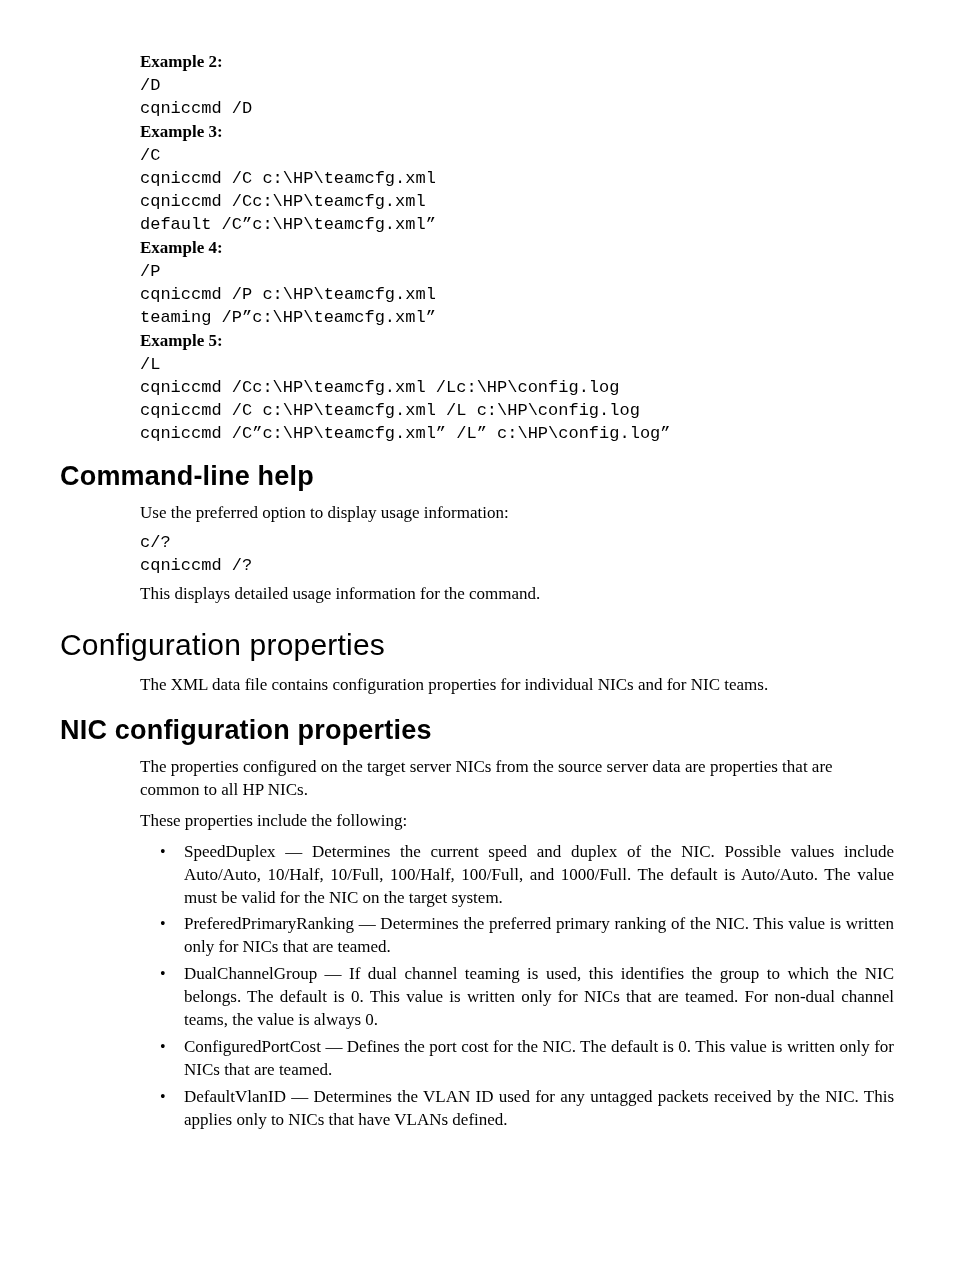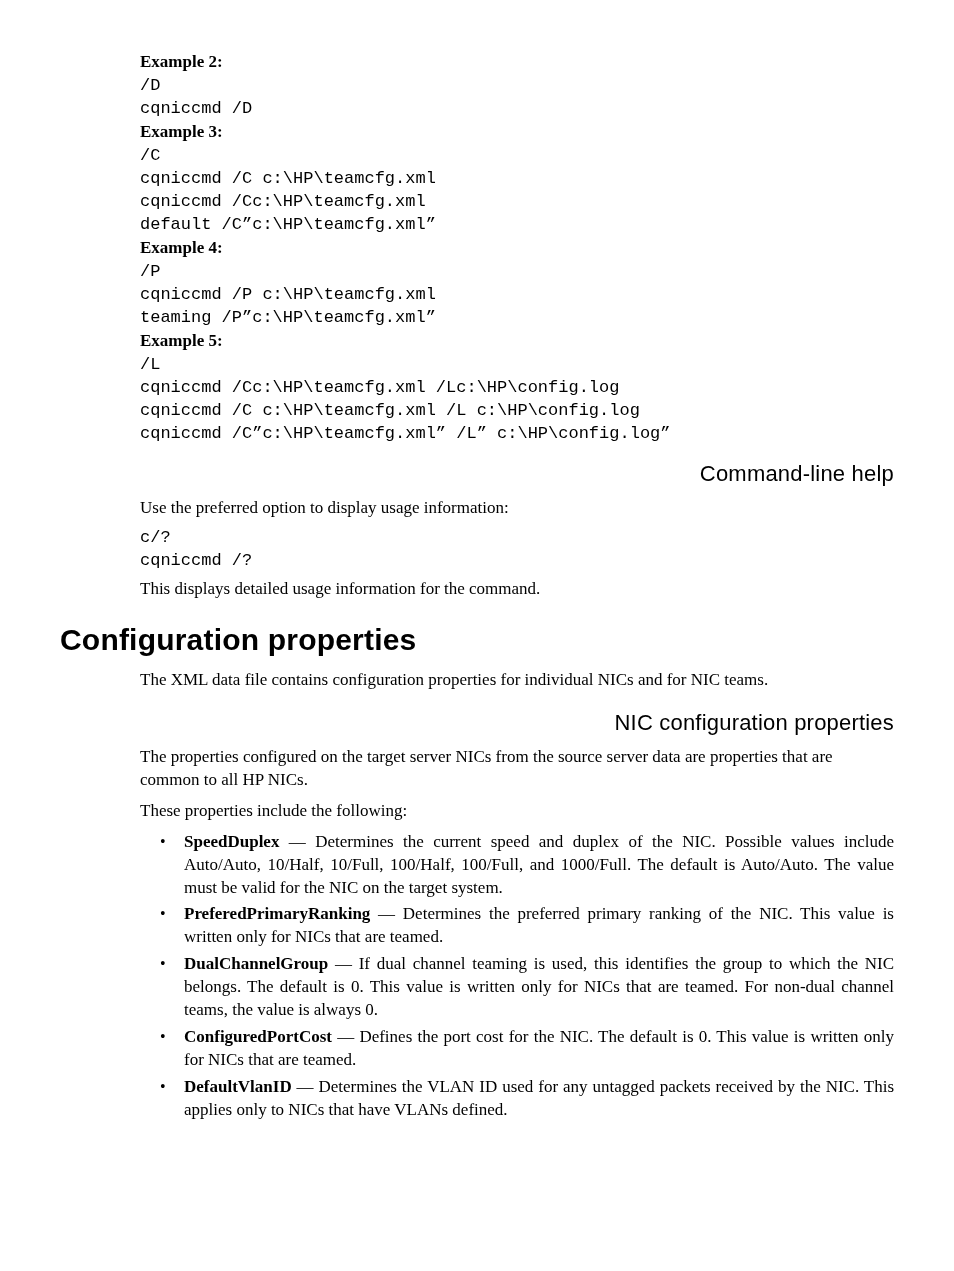--- a/index.html
+++ b/index.html
@@ -26,29 +26,28 @@
     margin: 4px 0;
   }
   .mono {
     font-family: 'Courier New', Courier, monospace;
     font-size: 17px;
     margin: 4px 0;
     white-space: pre;
   }
   h2.section {
     font-family: Arial, Helvetica, sans-serif;
-    font-weight: 400;
-    font-size: 22px;
+    font-weight: 700;
+    font-size: 27px;
     margin: 18px 0 10px 0;
     letter-spacing: 0.2px;
-    text-align: right;
   }
   h1.section {
     font-family: Arial, Helvetica, sans-serif;
-    font-weight: 700;
+    font-weight: 400;
     font-size: 30px;
     margin: 22px 0 12px 0;
     letter-spacing: 0.2px;
   }
   .body-text {
     font-size: 17px;
     margin: 8px 0;
     line-height: 1.35;
   }
   ul.props {
@@ -63,21 +62,21 @@
     text-align: justify;
     position: relative;
   }
   ul.props li::before {
     content: "•";
     position: absolute;
     left: -24px;
     font-size: 16px;
   }
   .prop-name {
-    font-weight: bold;
+    font-weight: normal;
   }
   .footer {
     margin-top: 40px;
     font-size: 14px;
     font-family: Georgia, serif;
   }
   .footer-page {
     display: inline-block;
     margin-right: 18px;
   }

